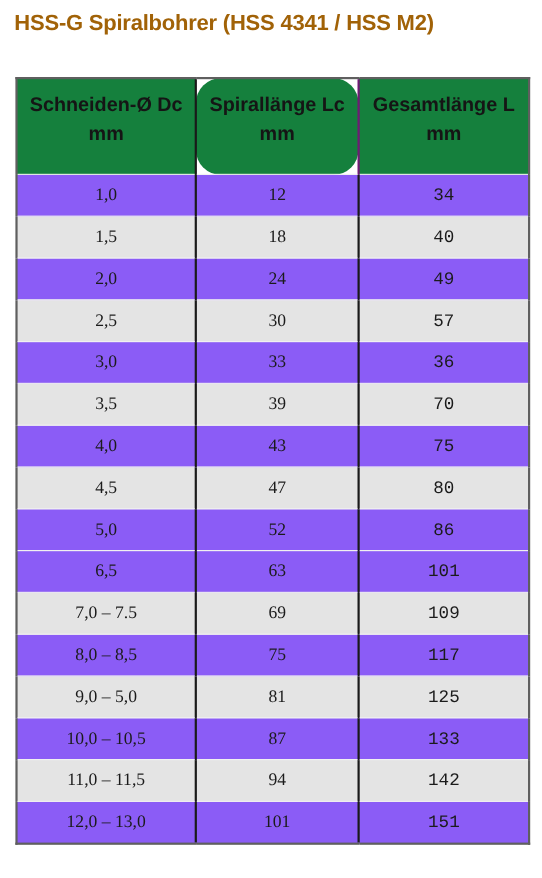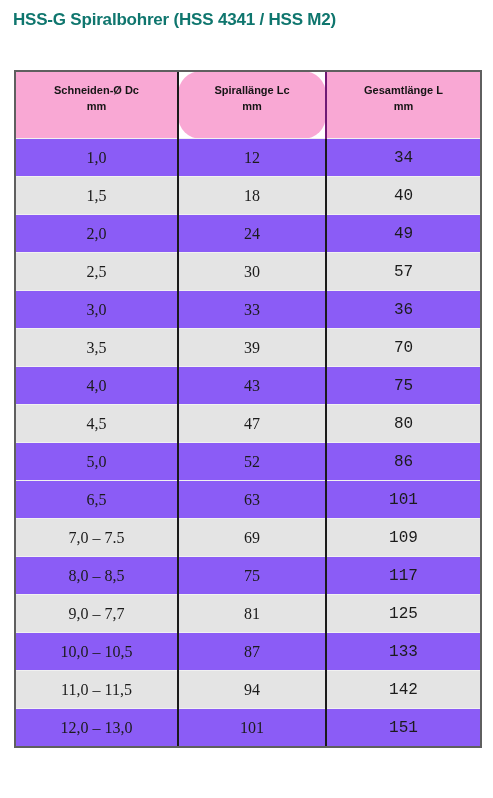--- a/index.html
+++ b/index.html
@@ -19,43 +19,43 @@
     width: 493px;
     height: 798px;
     background: #ffffff;
   }
   #doc-title {
     position: absolute;
     left: 13px;
     top: 10px;
     width: 470px;
     font-family: "Liberation Sans", sans-serif;
-    font-size: 17px;
+    font-size: 20px;
     font-weight: bold;
-    color: #0f766e;
+    color: #a16207;
     letter-spacing: -0.2px;
     white-space: nowrap;
   }
   #spec-table {
     position: absolute;
     left: 14px;
     top: 70px;
     width: 466px;
     border-collapse: collapse;
     table-layout: fixed;
     background: #ffffff;
   }
   #spec-table col.c1 { width: 163px; }
   #spec-table col.c2 { width: 148px; }
   #spec-table col.c3 { width: 155px; }
 
   #spec-table thead th {
-    background: #f9a8d4;
+    background: #15803d;
     font-family: "Liberation Sans", sans-serif;
-    font-size: 11px;
+    font-size: 18px;
     font-weight: bold;
     color: #151515;
     text-align: center;
     vertical-align: top;
     padding: 11px 4px 24px 4px;
     line-height: 1.42;
     border-top: 2px solid #5f5f5f;
     border-bottom: none;
   }
   #spec-table thead th.hcol-1 { border-left: 2px solid #5f5f5f; }
@@ -179,21 +179,21 @@
           <td class="col-1">7,0 – 7.5</td>
           <td class="col-2">69</td>
           <td class="col-3">109</td>
         </tr>
         <tr class="plain">
           <td class="col-1">8,0 – 8,5</td>
           <td class="col-2">75</td>
           <td class="col-3">117</td>
         </tr>
         <tr class="stripe">
-          <td class="col-1">9,0 – 7,7</td>
+          <td class="col-1">9,0 – 5,0</td>
           <td class="col-2">81</td>
           <td class="col-3">125</td>
         </tr>
         <tr class="plain">
           <td class="col-1">10,0 – 10,5</td>
           <td class="col-2">87</td>
           <td class="col-3">133</td>
         </tr>
         <tr class="stripe">
           <td class="col-1">11,0 – 11,5</td>

